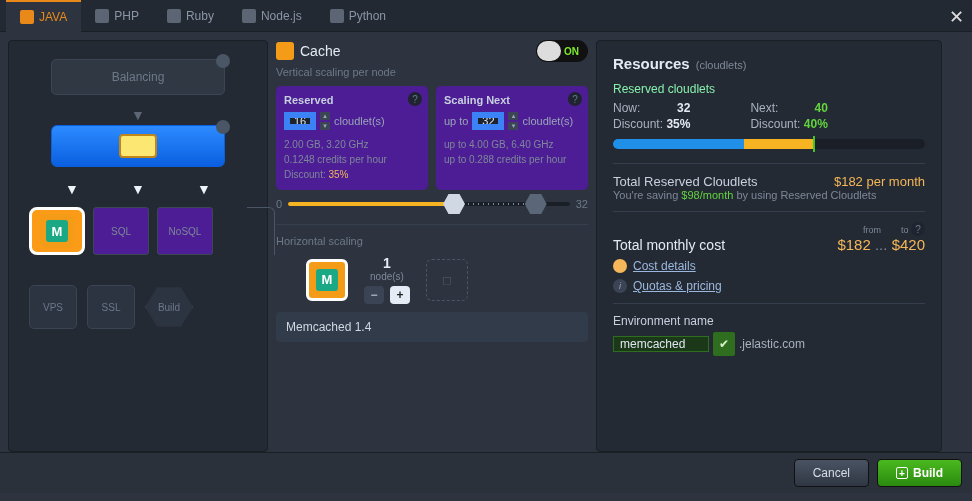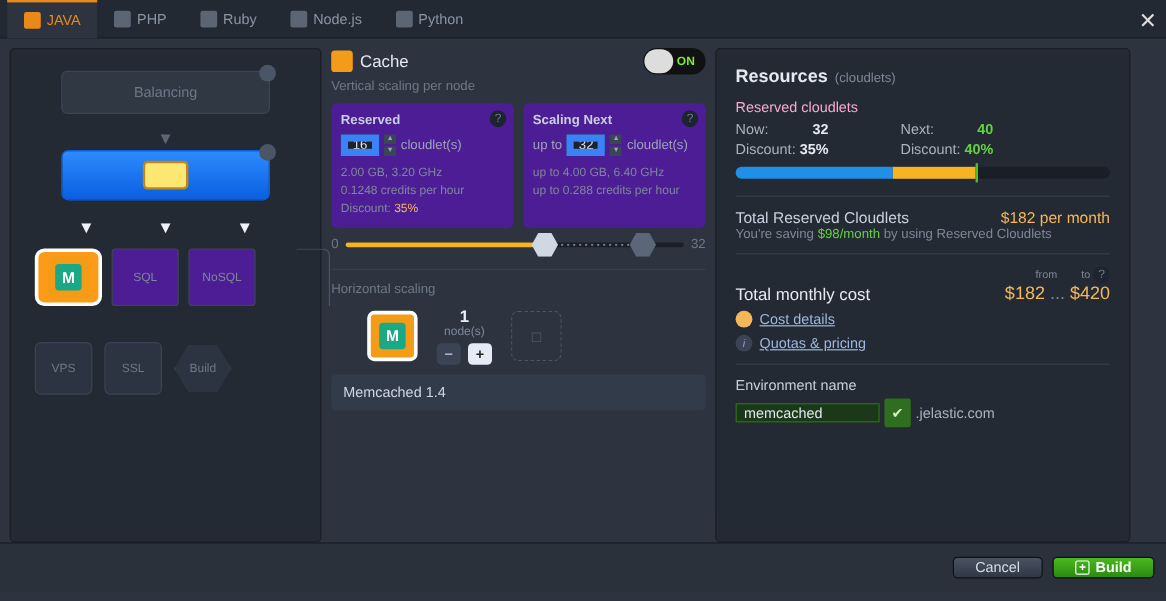--- a/index.html
+++ b/index.html
@@ -64,21 +64,21 @@
 .pm{display:flex;gap:6px;justify-content:center;margin-top:4px}
 .pm span{width:20px;height:18px;border-radius:4px;display:flex;align-items:center;justify-content:center;cursor:pointer;font-weight:bold}
 .pm .minus{background:#3b4454;color:#a8b2c0}
 .pm .plus{background:#e6ecf5;color:#222}
 .ghost-node{width:42px;height:42px;border:1px dashed #4a5565;border-radius:6px;display:flex;align-items:center;justify-content:center;color:#4a5565}
 .mem-label{background:#323b49;border-radius:4px;padding:8px 10px;color:#cfd7e3;font-size:12px;margin-top:8px}
 .res-head{display:flex;align-items:baseline;gap:6px;margin-bottom:10px}
 .res-head h3{color:#e5eaf2;font-size:15px}
 .res-head span{color:#7d8899;font-size:11px}
 .res-sec{margin-bottom:14px}
-.res-sec .t{color:#f9a8d4;font-size:12px;margin-bottom:5px}
+.res-sec .t{color:#86efac;font-size:12px;margin-bottom:5px}
 .kv{display:flex;justify-content:space-between;font-size:12px;margin-bottom:2px}
 .kv .val{color:#e5eaf2;font-weight:bold}
 .kv .green{color:#62d33f;font-weight:bold}
 .bar{height:10px;background:#1a1f27;border-radius:5px;position:relative;margin-top:6px;overflow:visible}
 .bar .seg-b{position:absolute;left:0;width:42%;height:100%;background:#1f8fe8;border-radius:5px 0 0 5px}
 .bar .seg-y{position:absolute;left:42%;width:22%;height:100%;background:#f6b423}
 .bar .line{position:absolute;left:64%;top:-3px;width:2px;height:16px;background:#47c22c}
 .divider{height:1px;background:#363f4d;margin:10px 0}
 .trhead{display:flex;justify-content:space-between;align-items:center}
 .trhead .t{color:#c7d0de;font-size:13px}
@@ -88,25 +88,25 @@
 .tmc{display:flex;justify-content:space-between;align-items:flex-end}
 .tmc .t{color:#e5eaf2;font-size:14px}
 .tmc .range{text-align:right}
 .tmc .ft{font-size:9px;color:#7d8899}
 .tmc .amts{color:#f5b759;font-size:15px}
 .link-row{display:flex;align-items:center;gap:6px;margin:6px 0;font-size:12px}
 .link-row a{color:#9cb8de;text-decoration:underline;cursor:pointer}
 .coin{width:14px;height:14px;background:#f5b759;border-radius:50%;display:inline-block}
 .info-i{width:14px;height:14px;border-radius:50%;background:#3b4454;color:#9aa5b7;font-size:9px;display:flex;align-items:center;justify-content:center;font-style:italic}
 .env-row{display:flex;align-items:center;gap:4px;margin-top:4px}
-.env-input{background:#1b3818;border:1px solid #2f6e1f;color:#dfe6f0;padding:0 6px;width:120px;font-size:12px}
+.env-input{background:#1b3818;border:1px solid #2f6e1f;color:#dfe6f0;padding:0 6px;width:96px;font-size:12px}
 .check{width:22px;height:24px;background:#2f6e1f;color:#d5f3c8;display:flex;align-items:center;justify-content:center;border-radius:2px}
 .domain{color:#a8b2c0;font-size:12px}
 .footer{display:flex;justify-content:flex-end;gap:8px;padding:8px 10px;border-top:1px solid #1a1e25;background:#2a313b;height:41px;align-items:center}
-.btn{height:18px;padding:0 18px;border-radius:4px;border:1px solid #111;cursor:pointer;font-size:12px;display:flex;align-items:center}
+.btn{height:28px;padding:0 18px;border-radius:4px;border:1px solid #111;cursor:pointer;font-size:12px;display:flex;align-items:center}
 .btn.cancel{background:linear-gradient(#4a5362,#2f3744);color:#d6dde8}
 .btn.create{background:linear-gradient(#4ab91f,#2a8a0f);color:#fff;font-weight:bold}
 .plus-ic{width:12px;height:12px;border:1px solid #fff;border-radius:2px;margin-right:5px;display:flex;align-items:center;justify-content:center;font-size:10px}
 </style>
 </head>
 <body>
 
 <div class="tabs">
  <div class="tab active">
       <span class="ico"></span>

